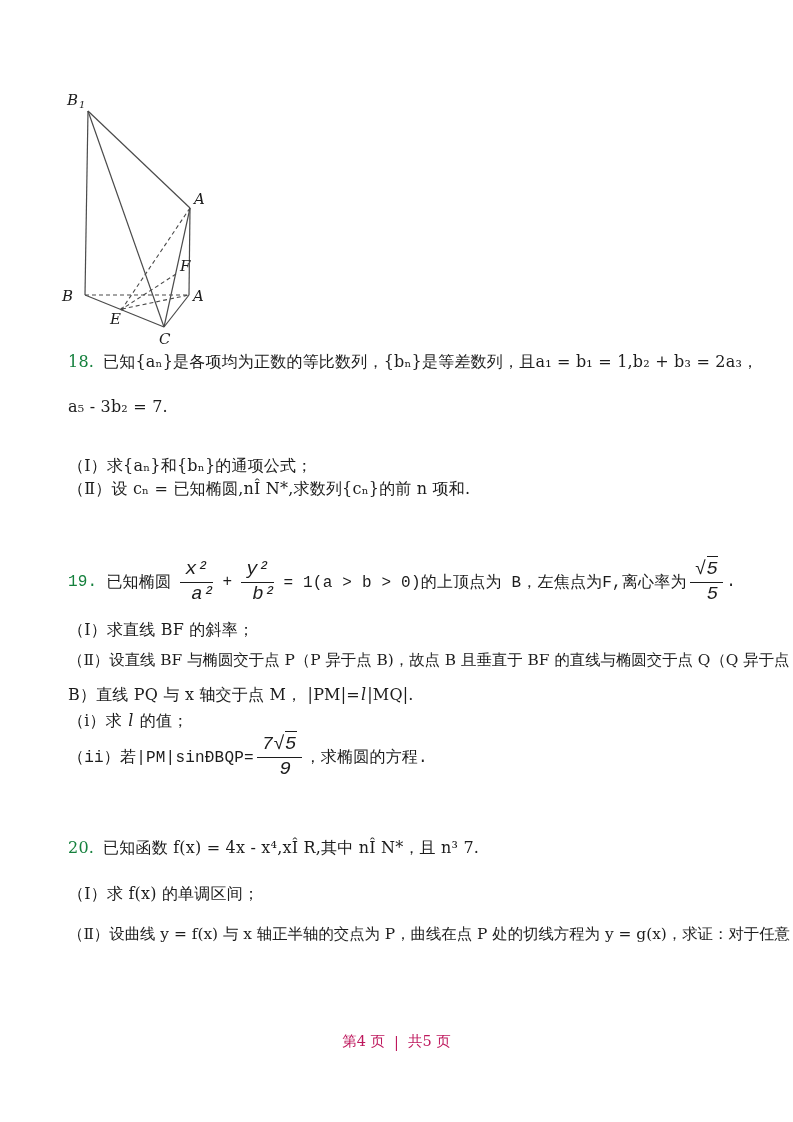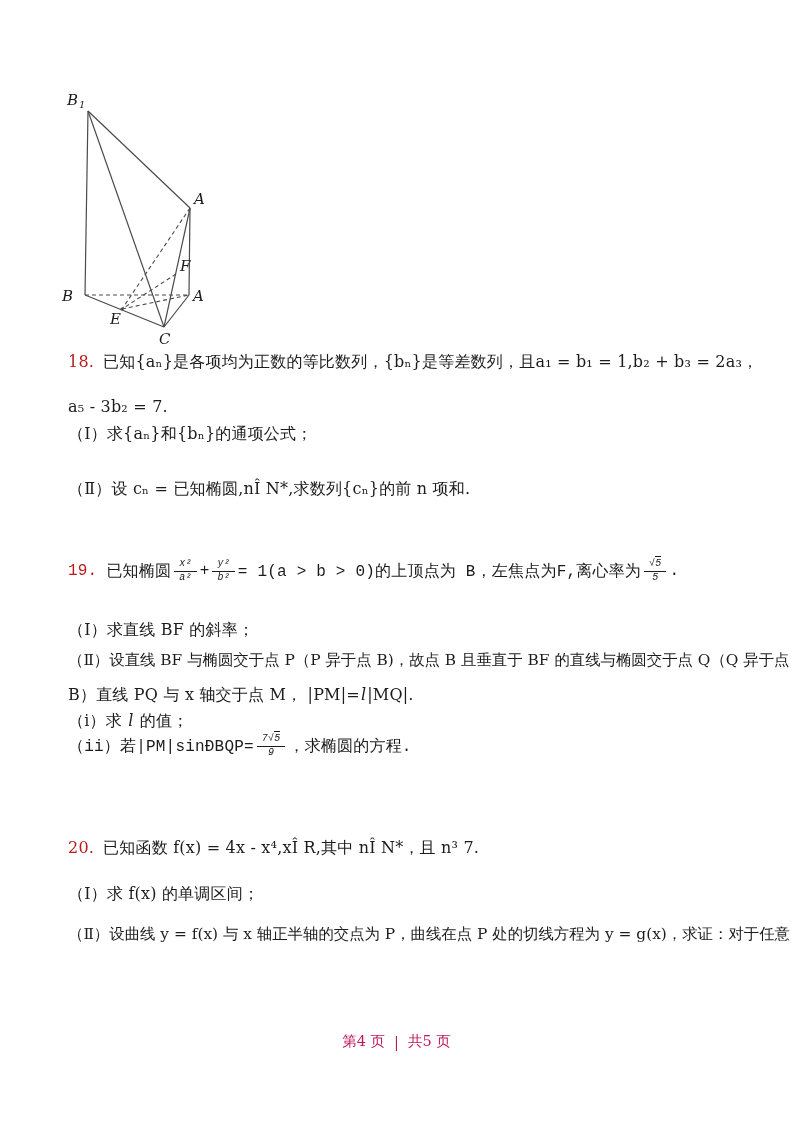--- a/index.html
+++ b/index.html
@@ -12,28 +12,28 @@
     color:#1c1c1c;
     overflow:hidden;
   }
   .line{
     position:absolute;
     left:68px;
     font-size:16px;
     white-space:nowrap;
     letter-spacing:0.2px;
   }
-  .qnum{color:#b91c1c;margin-right:9px;}
+  .qnum{color:#15803d;margin-right:9px;}
   .fracrow{display:flex;align-items:center;font-family:Liberation Mono, monospace;}
   .frac{
     display:inline-flex;flex-direction:column;align-items:center;
-    font-size:10px;line-height:1.25;margin:0 3px;font-style:italic;
+    font-size:19px;line-height:1.25;margin:0 3px;font-style:italic;
   }
   .frac .num{border-bottom:1.2px solid #1c1c1c;padding:0 5px;}
-  .frac .den{padding:0 5px;}
+  .frac .den{padding:0 5px;margin-left:12px;}
   .radsign{font-style:normal;}
   .radicand{border-top:1.2px solid #1c1c1c;padding-top:1px;}
   .lam{font-style:italic;padding:0 1px;}
   .longline{font-size:15.4px;letter-spacing:0px;}
   .footer{
     position:absolute;top:1032px;left:0;width:793px;
     display:flex;justify-content:center;align-items:center;gap:9px;
     font-size:14.5px;color:#be185d;
   }
   .fig{position:absolute;left:60px;top:90px;}
@@ -71,21 +71,21 @@
     <text x="50" y="234">E</text>
     <text x="99" y="254">C</text>
   </svg>
 
   <div class="line" style="top:352px">
     <span class="qnum">18.</span><span>已知{aₙ}是各项均为正数的等比数列，{bₙ}是等差数列，且a₁ = b₁ = 1,b₂ + b₃ = 2a₃，</span>
   </div>
   <div class="line" style="top:397px">
     <span>a₅ - 3b₂ = 7.</span>
   </div>
-  <div class="line" style="top:424px">
+  <div class="line" style="top:456px">
     <span>（Ⅰ）求{aₙ}和{bₙ}的通项公式；</span>
   </div>
   <div class="line" style="top:479px">
     <span>（Ⅱ）设 cₙ = 已知椭圆,nÎ N*,求数列{cₙ}的前 n 项和.</span>
   </div>
 
   <div class="line fracrow" style="top:558px">
     <span class="qnum">19.</span>
     <span>已知椭圆</span>
     <span class="frac">

